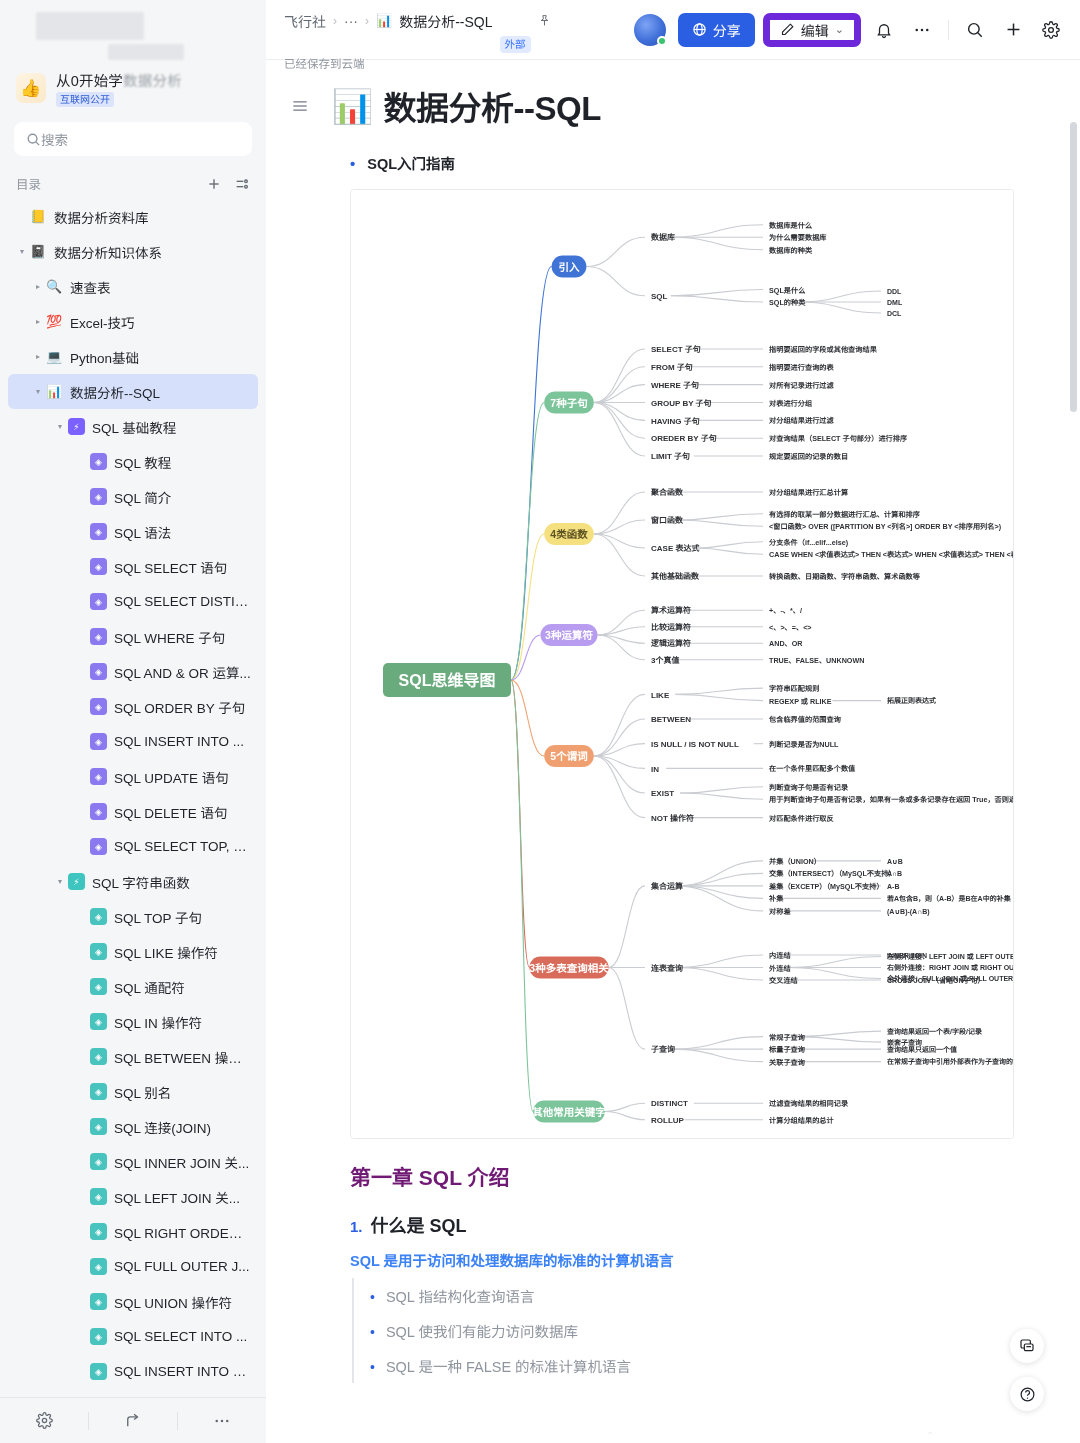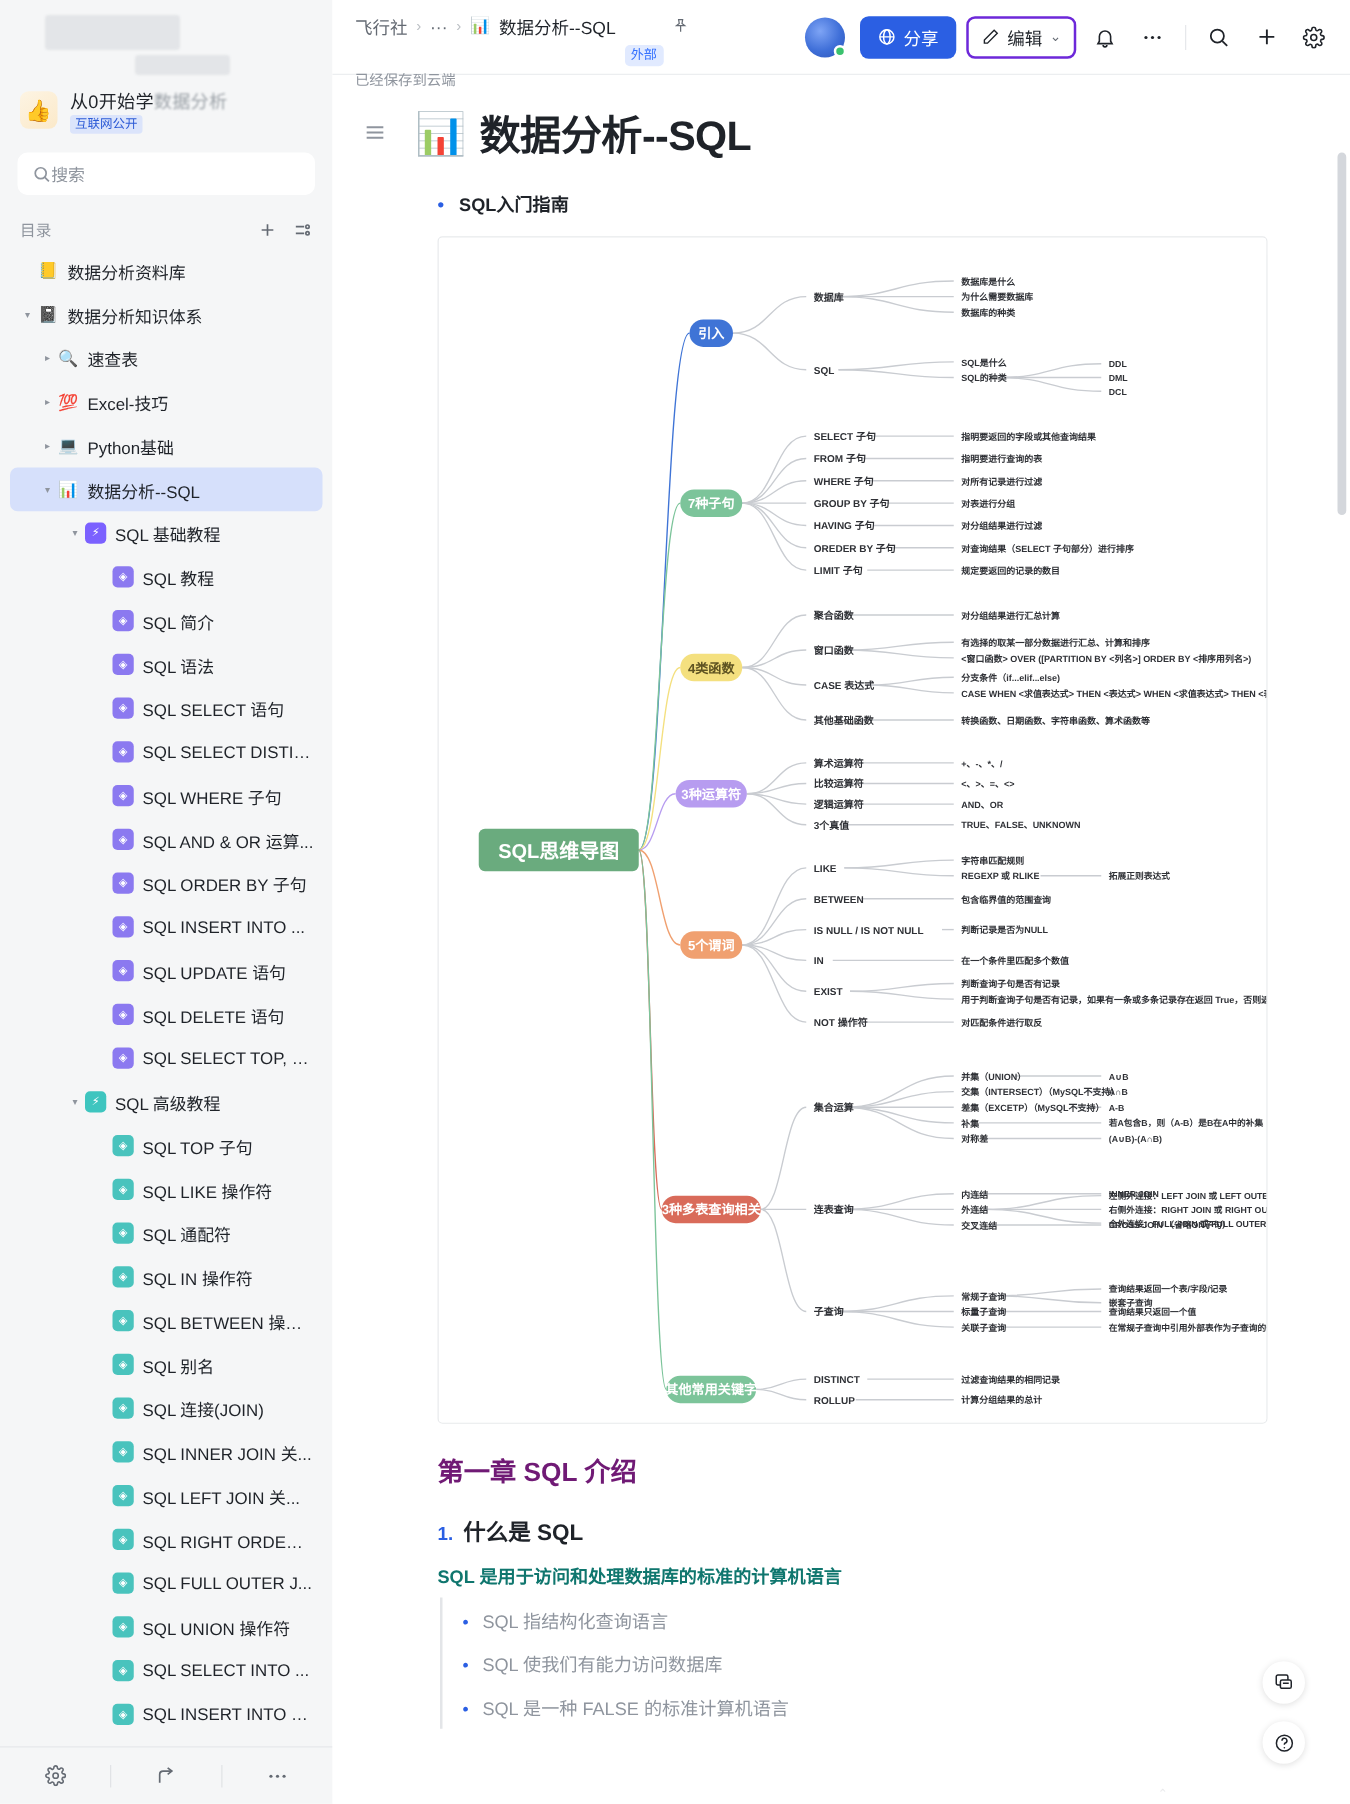--- a/index.html
+++ b/index.html
@@ -115,21 +115,21 @@
     position: absolute; right: -1px; bottom: 0px;
     width: 10px; height: 10px; border-radius: 50%;
     background: #3ac26e; border: 2px solid #fff;
   }
   .btn-share {
     height: 34px; background: #2b5fe3; color: #fff; border-radius: 7px;
     display: flex; align-items: center; gap: 6px; padding: 0 14px;
     font-size: 14px; font-weight: 500; cursor: pointer;
   }
   .btn-edit {
-    height: 34px; background: #fff; border: 2px solid #6d28d9; border-radius: 7px;
+    height: 34px; background: #fff; border: 7px solid #6d28d9; border-radius: 7px;
     display: flex; align-items: center; gap: 6px; padding: 0 10px;
     font-size: 14px; color: #1f2329; cursor: pointer;
   }
   .icon-btn {
     width: 30px; height: 30px; display: flex; align-items: center; justify-content: center;
     color: #1f2329; cursor: pointer; border-radius: 6px;
   }
   .bar-div { width: 1px; height: 20px; background: #e6e8eb; margin: 0 3px; }
 
   
@@ -153,21 +153,21 @@
     position: relative; overflow: hidden;
   }
   .mindmap-box svg { display: block; }
 
   .sec-h2 { margin: 22px 0 0 60px; font-size: 21px; font-weight: 700; color: #701a75; }
   .sec-h3 {
     margin: 20px 0 0 60px; font-size: 18px; font-weight: 700; color: #1f2329;
     display: flex; align-items: baseline; gap: 8px;
   }
   .sec-h3 .num { color: #2b5fe3; font-size: 15px; font-weight: 600; }
-  .para-b { margin: 12px 0 0 60px; font-size: 14.5px; font-weight: 700; color: #0f766e; }
+  .para-b { margin: 12px 0 0 60px; font-size: 14.5px; font-weight: 700; color: #3b82f6; }
   .quote-list { margin: 8px 0 0 62px; border-left: 2px solid #e3e5e8; padding-left: 16px; }
   .q-item {
     display: flex; align-items: baseline; gap: 11px;
     font-size: 14.5px; color: #8f959e; padding: 7px 0;
   }
   .q-item .bdot { color: #2b5fe3; font-size: 14px; }
 
   
   .float-col { position: absolute; right: 36px; bottom: 32px; display: flex; flex-direction: column; gap: 14px; }
   .float-btn {
@@ -328,21 +328,21 @@
           <span class="nlabel">SQL DELETE 语句</span>
         </div>
         <div class="node lv3">
           <span class="twisty"></span>
           <span class="nicon" style="background: rgb(139, 121, 240); font-size: 9px;">◈</span>
           <span class="nlabel">SQL SELECT TOP, LI...</span>
         </div>
         <div class="node lv2">
           <span class="twisty">▾</span>
           <span class="nicon" style="background: rgb(62, 197, 191); font-size: 9px;">⚡</span>
-          <span class="nlabel">SQL 高级教程</span>
+          <span class="nlabel">SQL 字符串函数</span>
         </div>
         <div class="node lv3">
           <span class="twisty"></span>
           <span class="nicon" style="background: rgb(73, 195, 189); font-size: 9px;">◈</span>
           <span class="nlabel">SQL TOP 子句</span>
         </div>
         <div class="node lv3">
           <span class="twisty"></span>
           <span class="nicon" style="background: rgb(73, 195, 189); font-size: 9px;">◈</span>
           <span class="nlabel">SQL LIKE 操作符</span>

